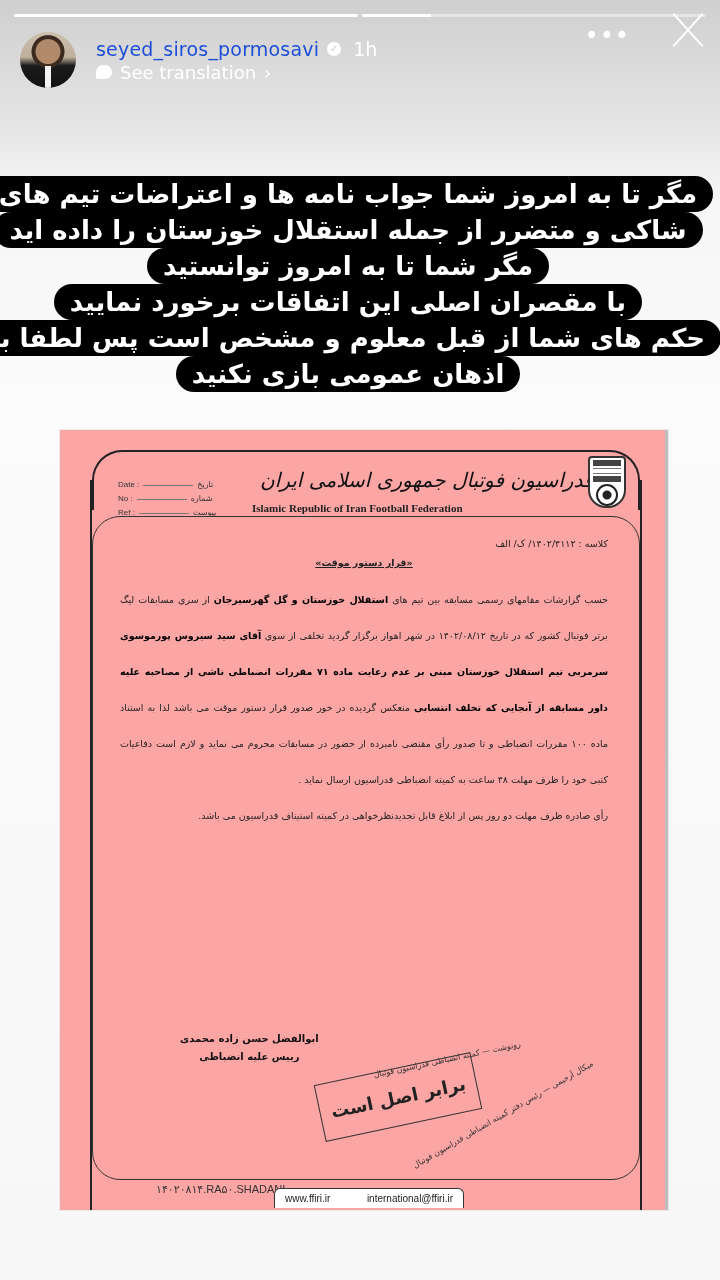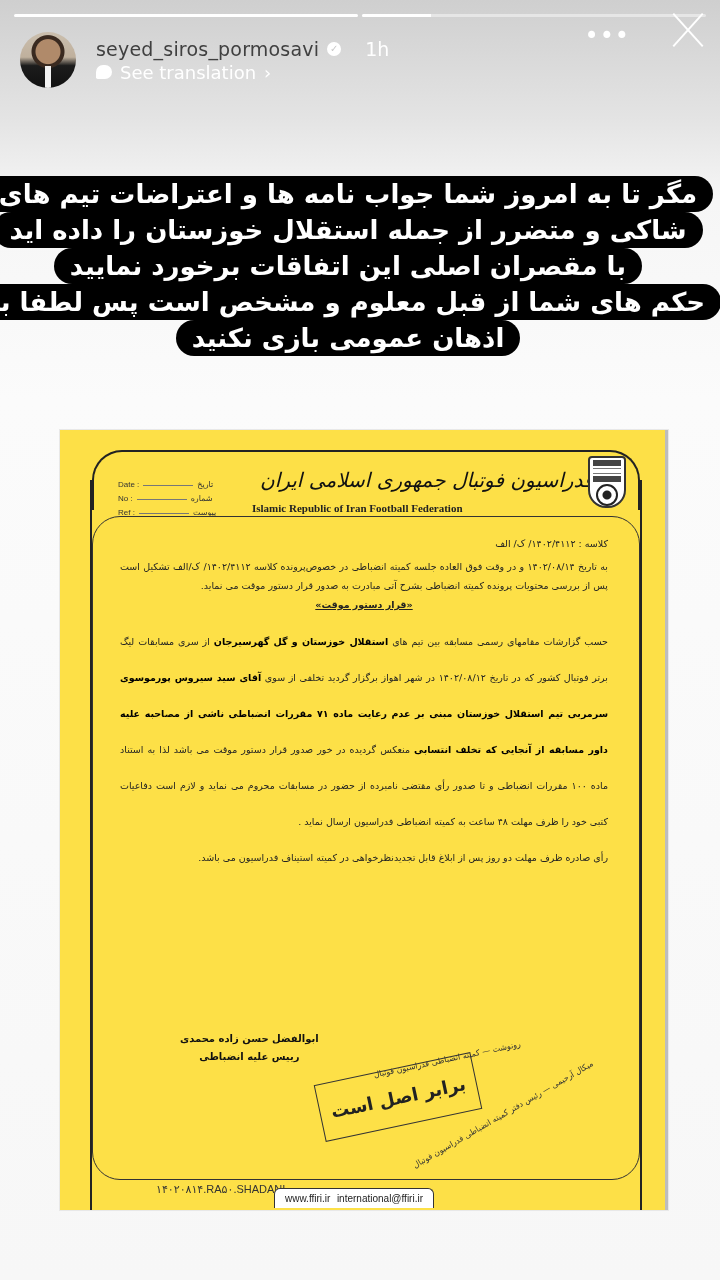--- a/index.html
+++ b/index.html
@@ -25,26 +25,26 @@
       width: 56px; height: 56px; border-radius: 50%;
       background: radial-gradient(circle at 50% 35%, #b08a6a 0 12px, #3a2a20 13px 16px, transparent 17px),
                   linear-gradient(180deg, #cbbfae 0%, #bfb09d 45%, #1c1c1c 60%, #111 100%);
       position: relative; overflow: hidden; flex: none;
     }
     .avatar::after {
       content: ""; position: absolute; left: 25px; top: 34px; width: 6px; height: 22px; background: #f2f2f2;
     }
     .meta { margin-left: 20px; display: flex; flex-direction: column; gap: 2px; }
     .meta .row1 { display: flex; align-items: center; gap: 8px; }
-    .username { color: #404040; font-size: 19px; font-weight: 500; letter-spacing: 0.2px; }
+    .username { color: #1d4ed8; font-size: 19px; font-weight: 500; letter-spacing: 0.2px; }
     .verified {
       width: 14px; height: 14px; border-radius: 50%; background: #ffffff; display: inline-flex;
       align-items: center; justify-content: center; color: #c9c9c9; font-size: 10px; font-weight: bold;
     }
-    .time { color: #ffffff; font-size: 19px; margin-left: 16px; }
+    .time { color: #ffffff; font-size: 19px; margin-left: 4px; }
     .row2 { display: flex; align-items: center; gap: 8px; }
     .bubble-icon { width: 16px; height: 14px; border-radius: 8px 8px 8px 2px; background: #ffffff; display: inline-block; }
     .translate { color: #ffffff; font-size: 18px; }
     .chev { color: #ffffff; font-size: 18px; }
     .more { position: absolute; right: 90px; top: 22px; color: #ffffff; font-size: 24px; letter-spacing: 1px; }
     .close { position: absolute; right: 12px; top: 8px; width: 40px; height: 40px; }
     .close::before, .close::after {
       content: ""; position: absolute; left: 19px; top: 0; width: 2px; height: 44px; background: #ffffff;
     }
     .close::before { transform: rotate(42deg); }
@@ -56,21 +56,21 @@
       direction: rtl;
     }
     .caption .line {
       background: #000000; color: #ffffff; font-size: 26px; font-weight: bold;
       line-height: 34px; padding: 1px 16px; border-radius: 18px; text-align: center;
       white-space: nowrap;
     }
 
     .doc {
       position: absolute; top: 430px; left: 60px; width: 608px; height: 780px;
-      background: #fde047; box-shadow: -3px 0 0 #bdbdbd inset, 0 0 0 1px #e8e8e8;
+      background: #fca5a5; box-shadow: -3px 0 0 #bdbdbd inset, 0 0 0 1px #e8e8e8;
     }
     .doc-frame {
       position: absolute; left: 32px; top: 20px; right: 28px; height: 60px;
       border: 2px solid #222; border-bottom: none; border-radius: 30px 30px 0 0;
     }
     .doc-body-frame {
       position: absolute; left: 32px; top: 86px; right: 28px; bottom: 30px;
       border: 1.5px solid #333; border-radius: 28px;
     }
     .doc-side-l { position: absolute; left: 30px; top: 50px; bottom: 0; width: 2px; background: #222; }
@@ -104,21 +104,21 @@
     .signer { position: absolute; left: 120px; top: 600px; direction: rtl; text-align: center; font-size: 10px; font-weight: bold; color: #111; line-height: 18px; }
     .stamp {
       position: absolute; left: 258px; top: 638px; width: 160px; height: 58px;
       border: 1.5px solid #333; transform: rotate(-12deg); direction: rtl; font-size: 18px; font-weight: bold;
       color: #222; display: flex; align-items: center; justify-content: center;
     }
     .stamp-sub { position: absolute; left: 312px; top: 625px; font-size: 8px; transform: rotate(-12deg); direction: rtl; color: #333; }
     .sig2 { position: absolute; left: 340px; top: 680px; font-size: 8px; transform: rotate(-30deg); direction: rtl; color: #333; }
     .footer-code { position: absolute; left: 96px; bottom: 14px; font-size: 11px; color: #333; font-family: "Liberation Sans", sans-serif; }
     .footer-tab {
-      position: absolute; left: 214px; bottom: 2px; width: 160px; height: 20px;
+      position: absolute; left: 214px; bottom: 2px; width: 190px; height: 20px;
       border: 1.5px solid #333; border-bottom: none; border-radius: 6px 6px 0 0;
       display: flex; justify-content: space-between; align-items: center; padding: 0 10px;
       font-size: 10px; font-family: "Liberation Sans", sans-serif; color: #222; background: #fff;
     }
   </style>
 </head>
 <body>
 
 <div class="progress">
   <div class="seg">
@@ -143,20 +143,21 @@
       <span class="chev">›</span>
     </div>
   </div>
 </div>
 <div class="more">•••</div>
 <div class="close"></div>
 
 <div class="caption">
   <div class="line">مگر تا به امروز شما جواب نامه ها و اعتراضات تیم های</div>
   <div class="line">شاکی و متضرر از جمله استقلال خوزستان را داده اید</div>
+  <div class="line">مگر شما تا به امروز توانستید</div>
   <div class="line">با مقصران اصلی این اتفاقات برخورد نمایید</div>
   <div class="line">حکم های شما از قبل معلوم و مشخص است پس لطفا با</div>
   <div class="line">اذهان عمومی بازی نکنید</div>
 </div>
 
 <div class="doc">
   <div class="doc-frame"></div>
   <div class="doc-side-l"></div>
   <div class="doc-side-r"></div>
   <div class="doc-body-frame"></div>
@@ -182,21 +183,20 @@
   <div class="fed-en">Islamic Republic of Iran Football Federation</div>
   <div class="logo">
     <div class="stripe"></div>
       <div class="stripe w"></div>
       <div class="stripe"></div>
     <div class="ball"></div>
   </div>
 
   <div class="doc-text">
     <p class="kl">کلاسه : ۱۴۰۲/۴۱۱۲/ ک/ الف</p>
-    <p class="p1">به تاریخ ۱۴۰۲/۰۸/۱۴ و در وقت فوق العاده جلسه کمیته انضباطی در خصوص‌پرونده کلاسه ۱۴۰۲/۴۱۱۲/ ک/الف تشکیل است پس از بررسی محتویات پرونده کمیته انضباطی بشرح آتی مبادرت به صدور قرار دستور موقت می نماید.</p>
     <p class="center-title">«قرار دستور موقت»</p>
     <p class="p2">
       <span>حسب گزارشات مقامهای رسمی مسابقه بین تیم های</span>
       <span class="bold">استقلال خوزستان و گل گهرسیرجان</span>
       <span>از سری مسابقات لیگ برتر فوتبال کشور که در تاریخ ۱۴۰۲/۰۸/۱۲ در شهر اهواز برگزار گردید تخلفی از سوی</span>
       <span class="bold">آقای سید سیروس پورموسوی سرمربی تیم استقلال خوزستان مبنی بر عدم رعایت ماده ۷۱ مقررات انضباطی ناشی از مصاحبه علیه داور مسابقه از آنجایی که تخلف انتسابی</span>
       <span>منعکس گردیده در خور صدور قرار دستور موقت می باشد لذا به استناد ماده ۱۰۰ مقررات انضباطی و تا صدور رأی مقتضی نامبرده از حضور در مسابقات محروم می نماید و لازم است دفاعیات کتبی خود را ظرف مهلت ۴۸ ساعت به کمیته انضباطی فدراسیون ارسال نماید .</span>
     </p>
     <p class="p3">رأی صادره ظرف مهلت دو روز پس از ابلاغ قابل تجدیدنظرخواهی در کمیته استیناف فدراسیون می باشد.</p>
   </div>

